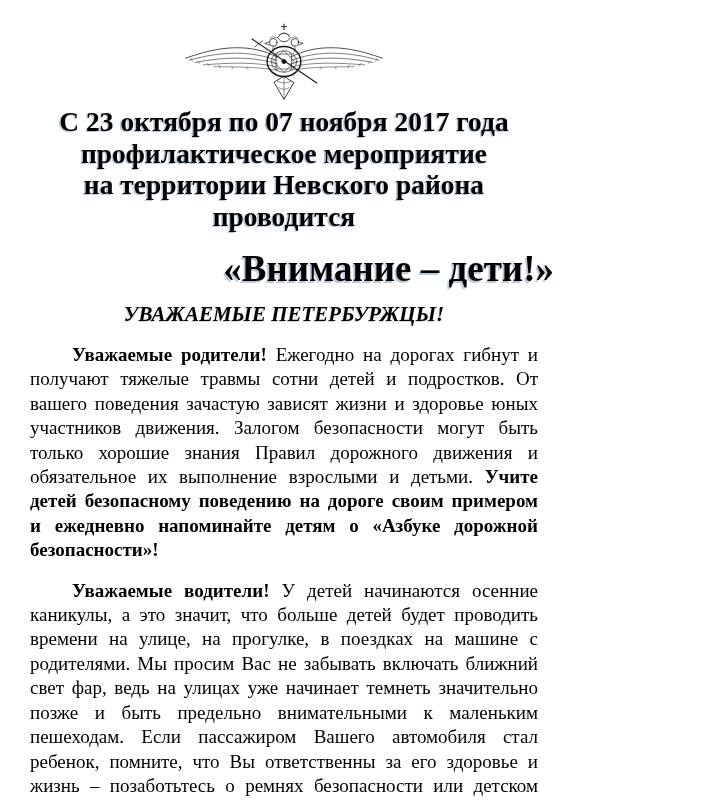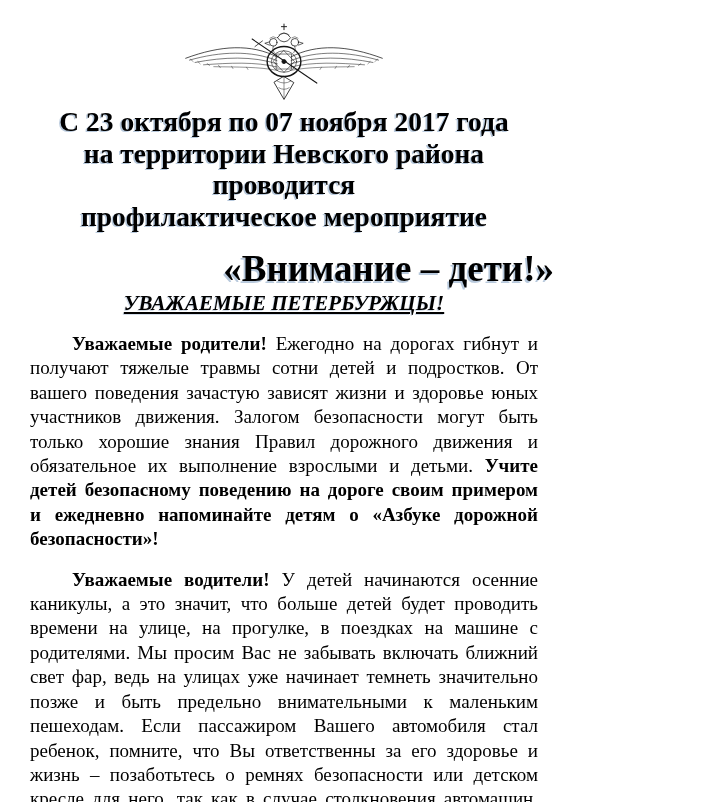--- a/index.html
+++ b/index.html
@@ -16,23 +16,22 @@
     font-size:27.5px;line-height:31.5px;
     text-shadow:-1.6px 1.4px 0 rgba(125,156,192,.55);
   }
   .slogan{
     text-align:right;font-weight:700;
     font-size:37px;line-height:45px;margin-top:14px;
     text-shadow:-1.8px 1.6px 0 rgba(125,156,192,.55);
   }
   .salutation{
     text-align:center;font-weight:700;font-style:italic;
-    font-size:21px;line-height:25px;margin-top:0;margin-bottom:3px;
+    font-size:21px;line-height:25px;margin-top:11px;margin-bottom:3px;
     text-shadow:-1px 1px 0 rgba(125,156,192,.35);
-    text-decoration:underline;
   }
   .para{
     font-size:19px;line-height:24.4px;
     text-align:justify;text-indent:42px;margin:16px;
     word-spacing:2px;
   }
   .signature{margin-top:24px;text-align:right;font-weight:700;padding-right:4px;}
   .sig1{font-size:24.5px;line-height:28px;text-shadow:-1px 1px 0 rgba(125,156,192,.35);}
   .sig2{font-size:20px;line-height:25px;text-shadow:-1px 1px 0 rgba(125,156,192,.35);}
   .eg{stroke:#161616;fill:none;stroke-width:1.6;stroke-linecap:round;}
@@ -85,22 +84,22 @@
         <path d="M158,52 l16,-12" stroke-width="1.6"></path>
 
         <path d="M220,116 l21,13 l-21,36 l-21,-36 z" stroke-width="1.8"></path>
         <path d="M220,118 v44 M206,126 q14,8 28,0 M209,140 q11,7 22,0" stroke-width="1"></path>
       </g>
     </svg>
   </div>
 
   <div class="title-block">
     <div>С  23 октября по 07 ноября 2017 года</div>
+    <div>профилактическое мероприятие</div>
     <div>на территории Невского  района проводится</div>
-    <div>профилактическое мероприятие</div>
   </div>
 
   <div class="slogan">«Внимание – дети!»</div>
 
   <div class="salutation">УВАЖАЕМЫЕ ПЕТЕРБУРЖЦЫ!</div>
 
   <p class="para"><b>Уважаемые родители!</b><span> Ежегодно на дорогах гибнут и получают тяжелые травмы сотни детей и подростков. От вашего поведения зачастую зависят жизни и здоровье юных участников движения. Залогом безопасности могут быть только хорошие знания Правил дорожного движения и обязательное их выполнение взрослыми и детьми. </span><b>Учите детей безопасному поведению на дороге своим примером и ежедневно напоминайте детям о «Азбуке дорожной безопасности»!</b></p>
 
   <p class="para"><b>Уважаемые водители!</b><span> У детей начинаются осенние каникулы, а это значит, что больше детей будет проводить времени на улице, на прогулке, в поездках на машине с родителями.  Мы  просим Вас не забывать включать ближний свет фар, ведь на улицах уже начинает темнеть значительно позже и быть предельно внимательными к маленьким пешеходам. Если пассажиром Вашего автомобиля стал ребенок, помните, что Вы ответственны за его здоровье и жизнь – позаботьтесь о ремнях безопасности или детском кресле для него, так как в случае столкновения автомашин, именно дети оказываются менее защищенными и чаще получают травмы. Будьте бдительны при движении в жилой зоне или по дворовой территории!</span><b></b></p>
 

